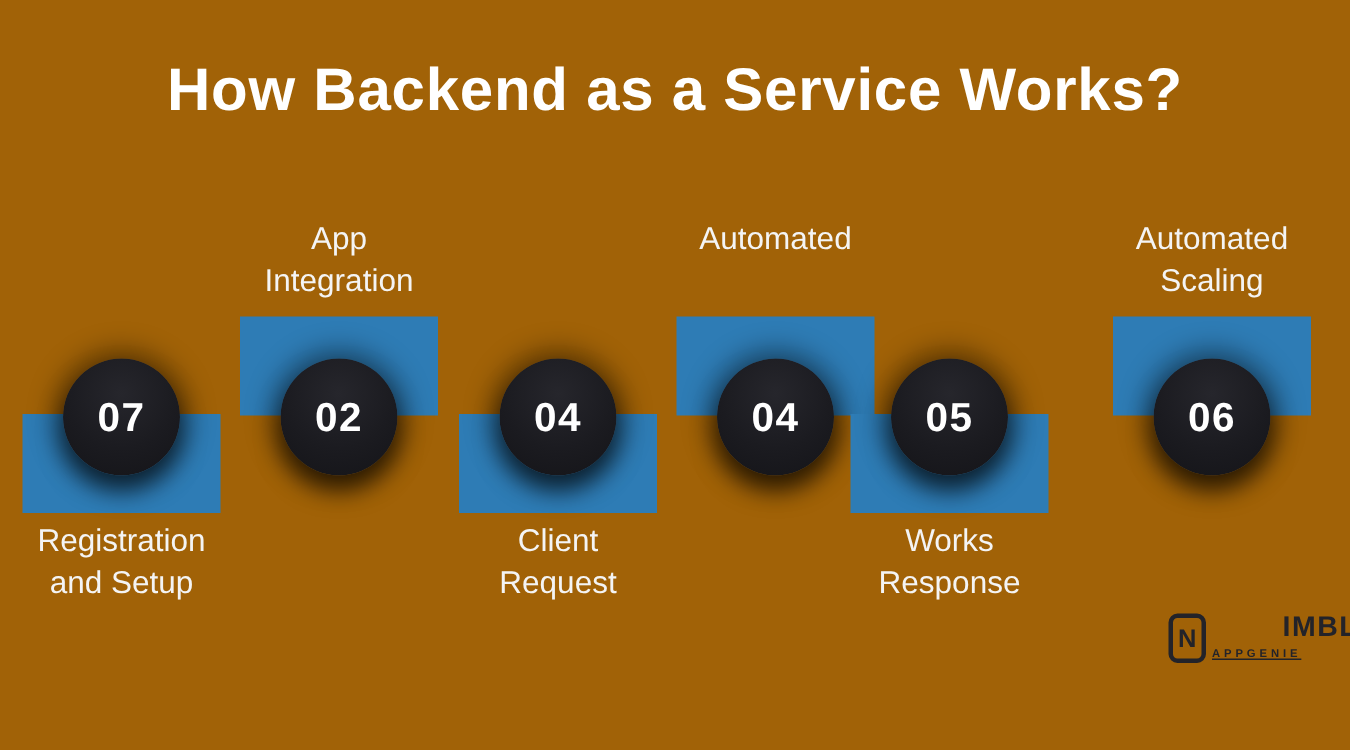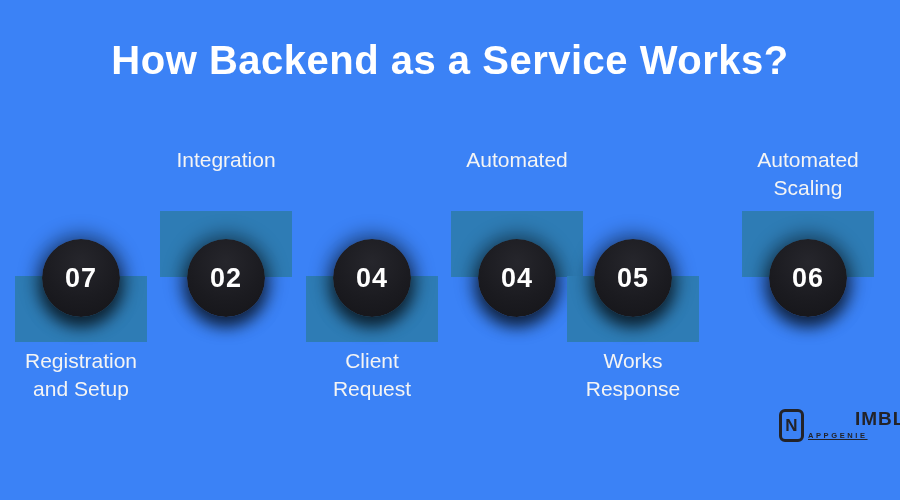--- a/index.html
+++ b/index.html
@@ -4,21 +4,21 @@
 <style>
   html, body {
     margin: 0;
     padding: 0;
     background: #0a0a0e;
   }
   .canvas {
     position: relative;
     width: 900px;
     height: 500px;
-    background: #3b82f6;
+    background: #a16207;
     overflow: hidden;
     font-family: "Liberation Sans", sans-serif;
   }
   .title {
     position: absolute;
     top: 38px;
     left: 0;
     width: 100%;
     text-align: center;
     color: #ffffff;
@@ -128,20 +128,21 @@
       <div>and Setup</div>
     </div>
   </div>
 
   <div class="step step--up" style="left:160px">
     <div class="bar"></div>
     <div class="circle">
       <span class="num">02</span>
     </div>
     <div class="label">
+      <div>App</div>
       <div>Integration</div>
     </div>
   </div>
 
   <div class="step step--down" style="left:306px">
     <div class="bar"></div>
     <div class="circle">
       <span class="num">04</span>
     </div>
     <div class="label">

